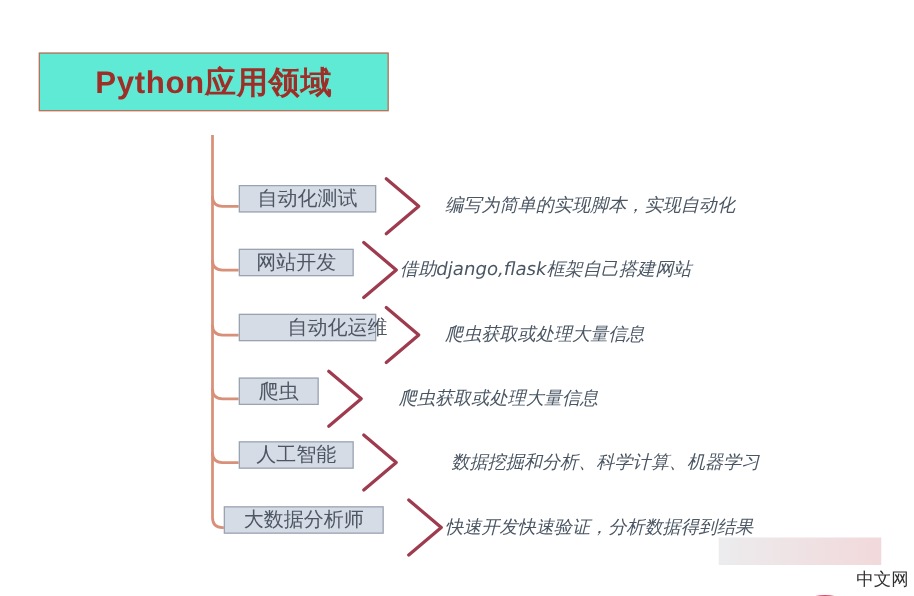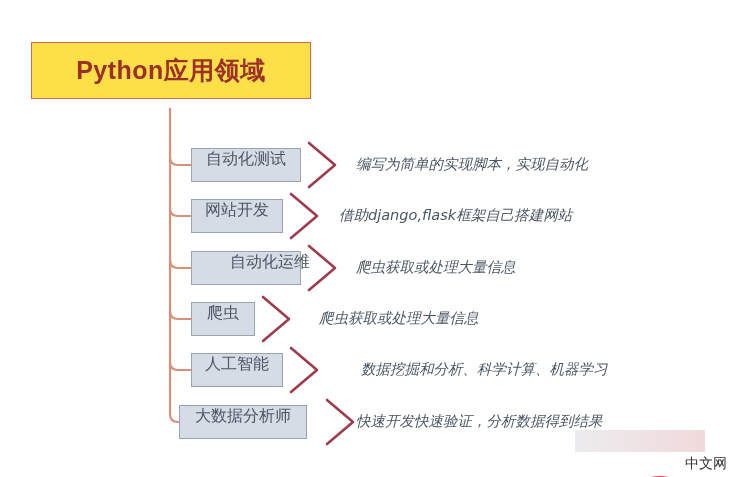--- a/index.html
+++ b/index.html
@@ -21,22 +21,22 @@
     width: 731px;
     height: 477px;
   }
 
   
   .title-box {
     position: absolute;
     left: 31px;
     top: 42px;
     width: 280px;
-    height: 57px;
-    background: #fde047;
+    height: 47px;
+    background: #5eead4;
     border: 1px solid #c96a52;
     box-sizing: border-box;
     display: flex;
     align-items: center;
     justify-content: center;
   }
   .title-text {
     font-size: 25px;
     font-weight: bold;
     color: #9e2f28;
@@ -48,26 +48,26 @@
   #connectors {
     position: absolute;
     left: 0;
     top: 0;
     width: 731px;
     height: 477px;
     pointer-events: none;
   }
   .cat-box {
     position: absolute;
-    height: 34px;
+    height: 22px;
     background: #d5dce6;
     border: 1px solid #9aa3b0;
     box-sizing: border-box;
     display: flex;
-    align-items: flex-start;
+    align-items: center;
     justify-content: center;
   }
   .cat-label {
     font-size: 16px;
     color: #4d5663;
     white-space: nowrap;
     font-family: "DejaVu Sans", "Liberation Sans", sans-serif;
   }
   .desc {
     position: absolute;
@@ -147,21 +147,21 @@
   </div>
 
   <div id="branch-layer">
       <div class="cat-box" style="left: 191px; top: 148px; width: 110px;">
         <span class="cat-label">自动化测试</span>
       </div>
       <div class="desc" style="left: 356px; top: 155px;">编写为简单的实现脚本，实现自动化</div>
       <div class="cat-box" style="left: 191px; top: 199px; width: 92px;">
         <span class="cat-label">网站开发</span>
       </div>
-      <div class="desc" style="left: 339px; top: 206px;">借助django,flask框架自己搭建网站</div>
+      <div class="desc" style="left: 320px; top: 206px;">借助django,flask框架自己搭建网站</div>
       <div class="cat-box" style="left: 191px; top: 251px; width: 110px; padding-left: 48px;">
         <span class="cat-label">自动化运维</span>
       </div>
       <div class="desc" style="left: 356px; top: 258px;">爬虫获取或处理大量信息</div>
       <div class="cat-box" style="left: 191px; top: 302px; width: 64px;">
         <span class="cat-label">爬虫</span>
       </div>
       <div class="desc" style="left: 319px; top: 309px;">爬虫获取或处理大量信息</div>
       <div class="cat-box" style="left: 191px; top: 353px; width: 92px;">
         <span class="cat-label">人工智能</span>

